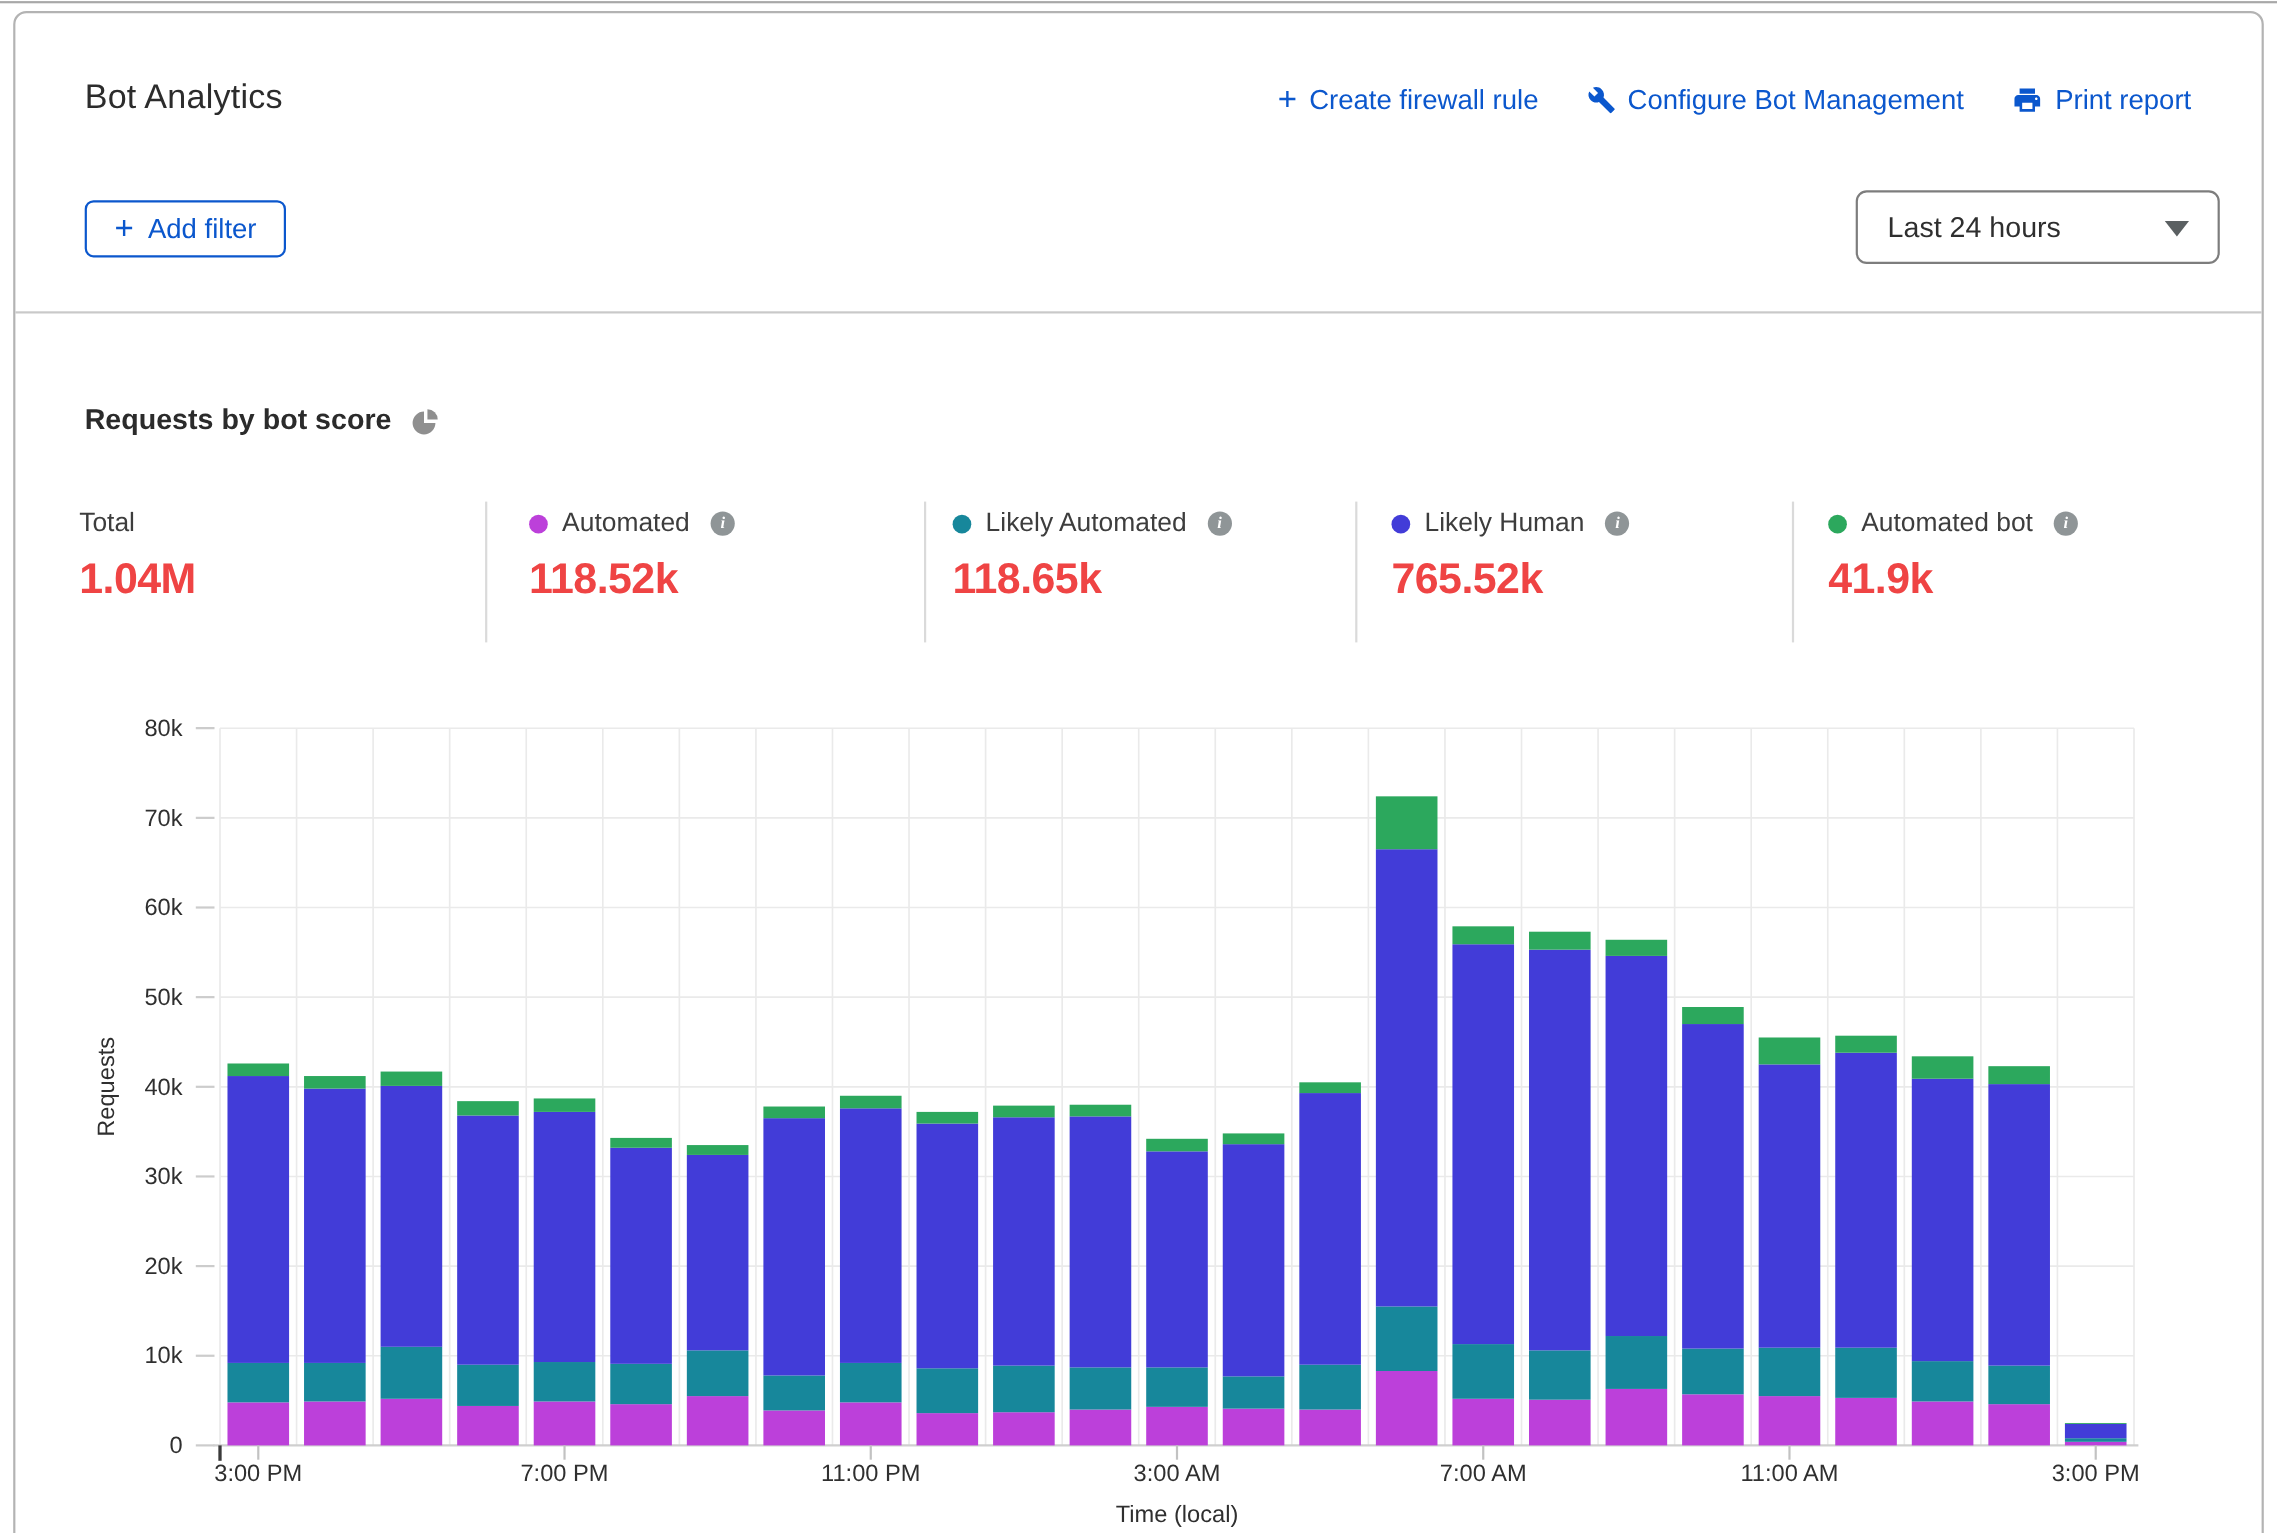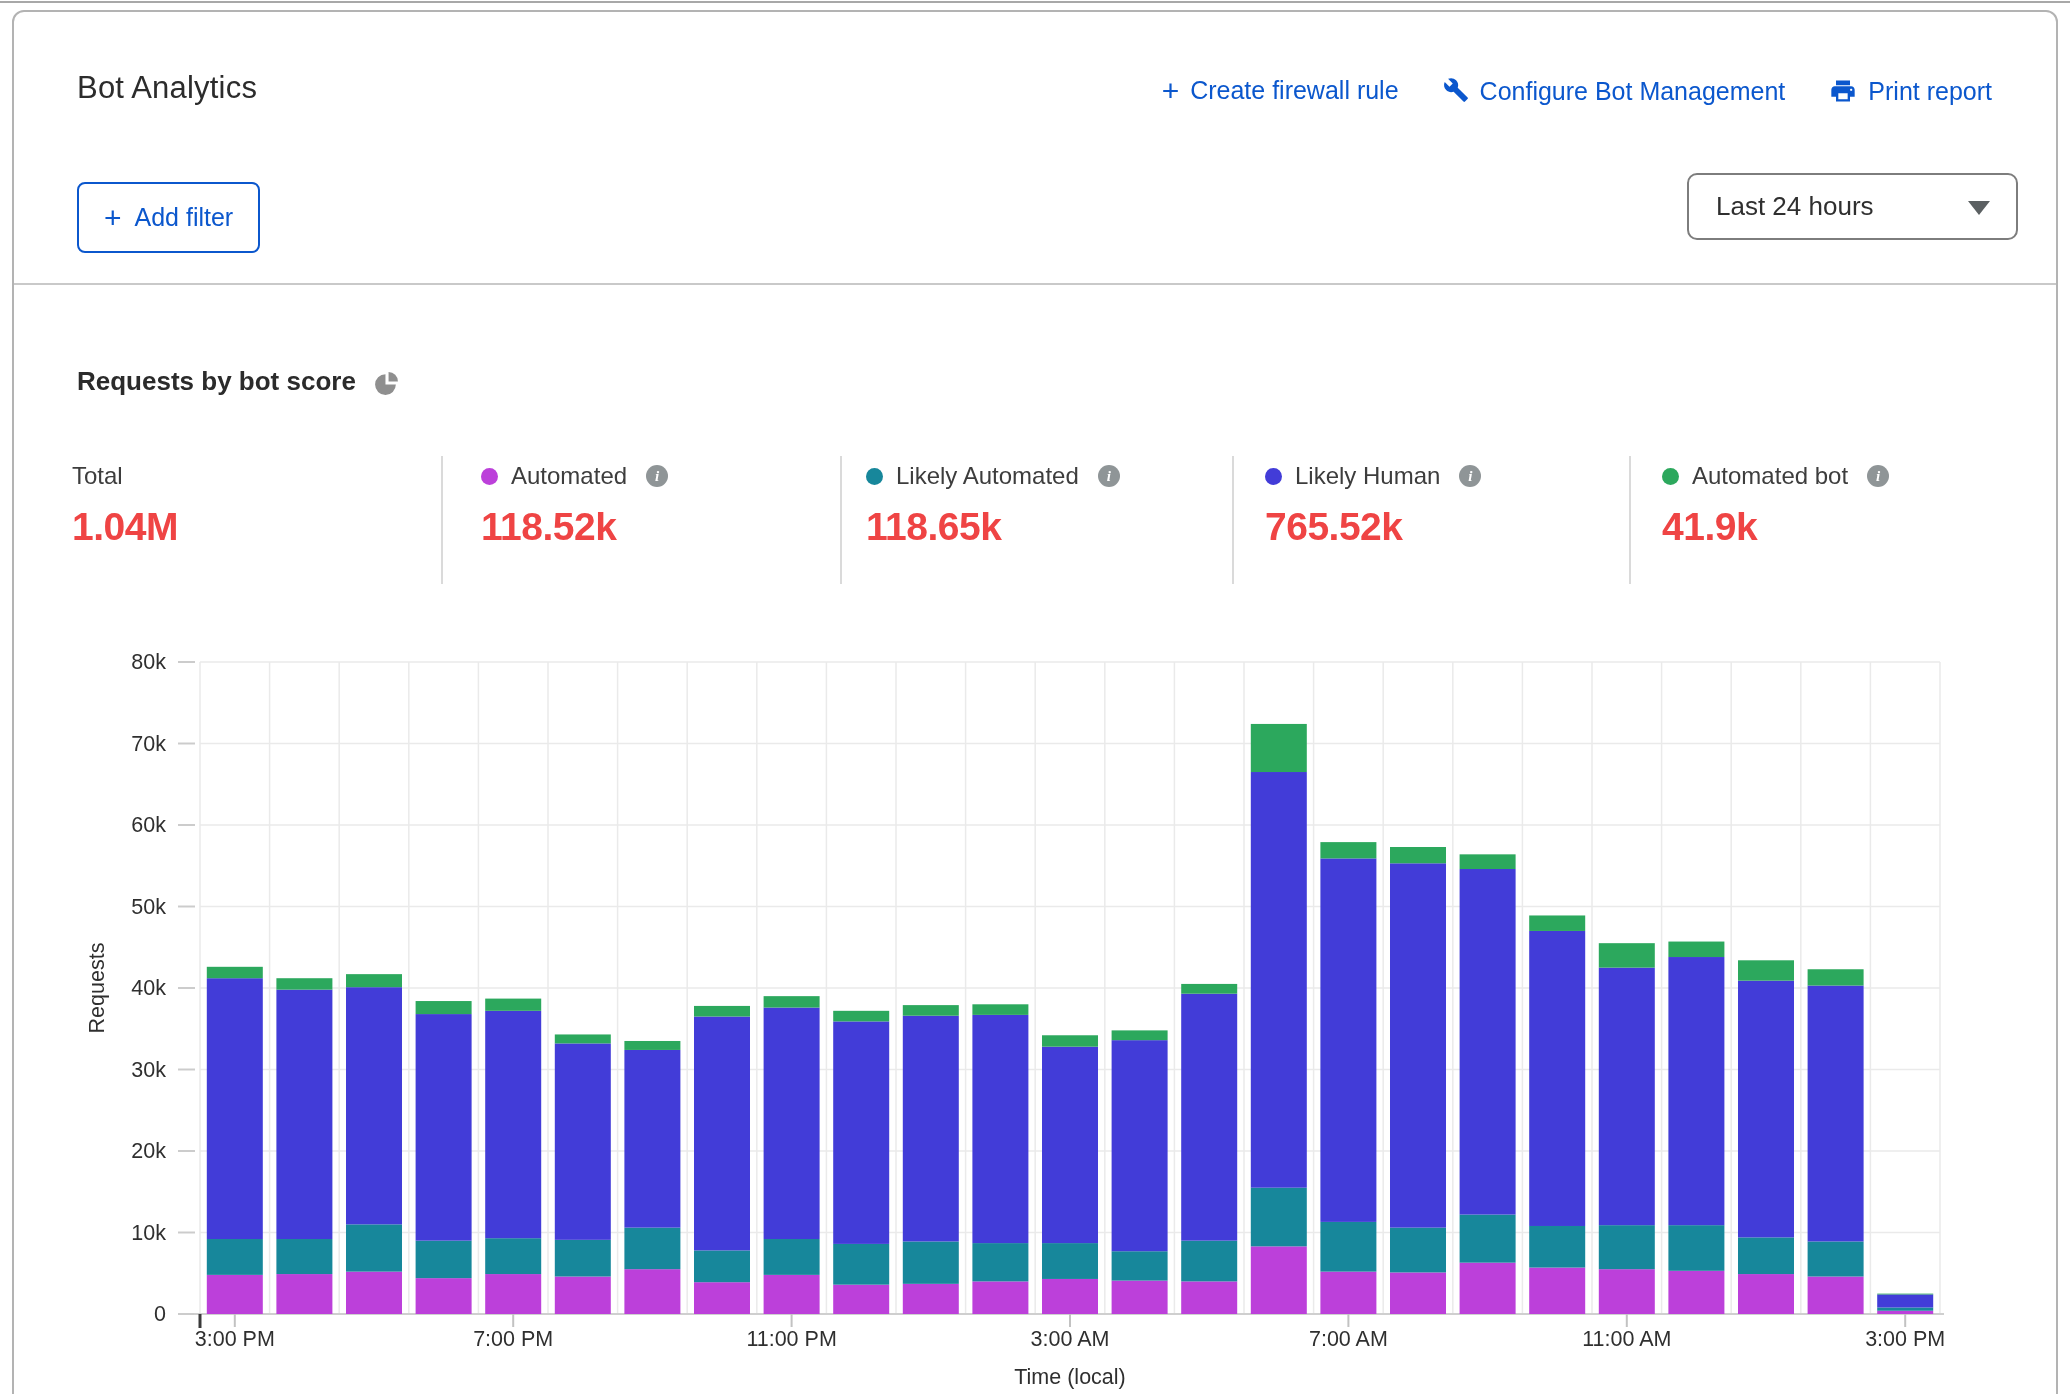--- a/index.html
+++ b/index.html
@@ -8,27 +8,27 @@
     position:relative; background:#ffffff; overflow:hidden;
     font-family:"Liberation Sans","DejaVu Sans",sans-serif; color:#2f2f2f;
   }
   .top-edge { position:absolute; left:0; top:1px; width:2070px; height:2px; background:#a8a8a8; }
   .card {
     position:absolute; left:12px; top:10px; width:2046px; height:1500px;
     border:2px solid #b3b3b3; border-radius:12px; background:#fff;
   }
   .page-title { position:absolute; left:77px; top:70px; font-size:31px; font-weight:400; color:#2c2c2c; letter-spacing:.2px; }
   .header-links { position:absolute; top:76px; right:78px; display:flex; gap:44px; align-items:center; }
-  .hlink { display:flex; gap:11px; color:#0b57cd; font-size:25px; cursor:pointer; white-space:nowrap; }
+  .hlink { display:flex; align-items:center; gap:11px; color:#0b57cd; font-size:25px; cursor:pointer; white-space:nowrap; }
   .plus-glyph { font-size:30px; font-weight:500; line-height:1; color:#0b57cd; }
   .plus-glyph::before { content:"+"; }
   .icon-svg { display:block; }
 
   .add-filter-btn {
-    position:absolute; left:77px; top:182px; height:71px; padding:0 25px;
+    position:absolute; left:77px; top:182px; height:52px; padding:0 25px;
     display:flex; align-items:center; gap:13px; background:#fff;
     border:2px solid #0b57cd; border-radius:8px; color:#0b57cd; font-size:25px; cursor:pointer;
   }
   .dropdown {
     position:absolute; left:1687px; top:173px; width:331px; height:67px;
     border:2px solid #7d7d7d; border-radius:10px; background:#fff;
     display:flex; align-items:center; padding-left:27px; font-size:26px; color:#2f2f2f; cursor:pointer;
   }
   .caret { position:absolute; right:26px; top:26px; width:0; height:0;
     border-left:11px solid transparent; border-right:11px solid transparent; border-top:14px solid #5b6062; }

